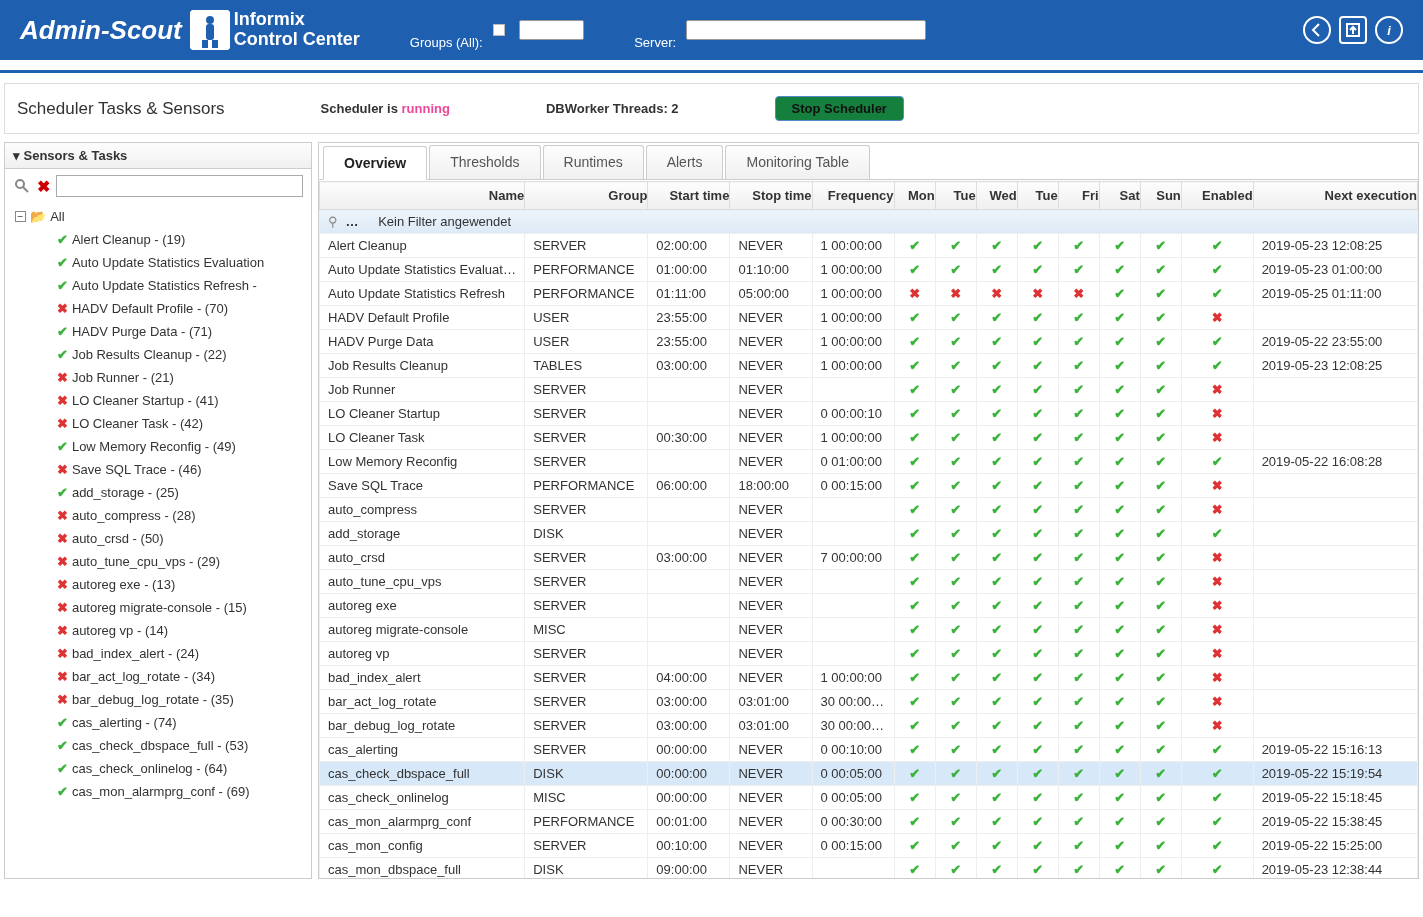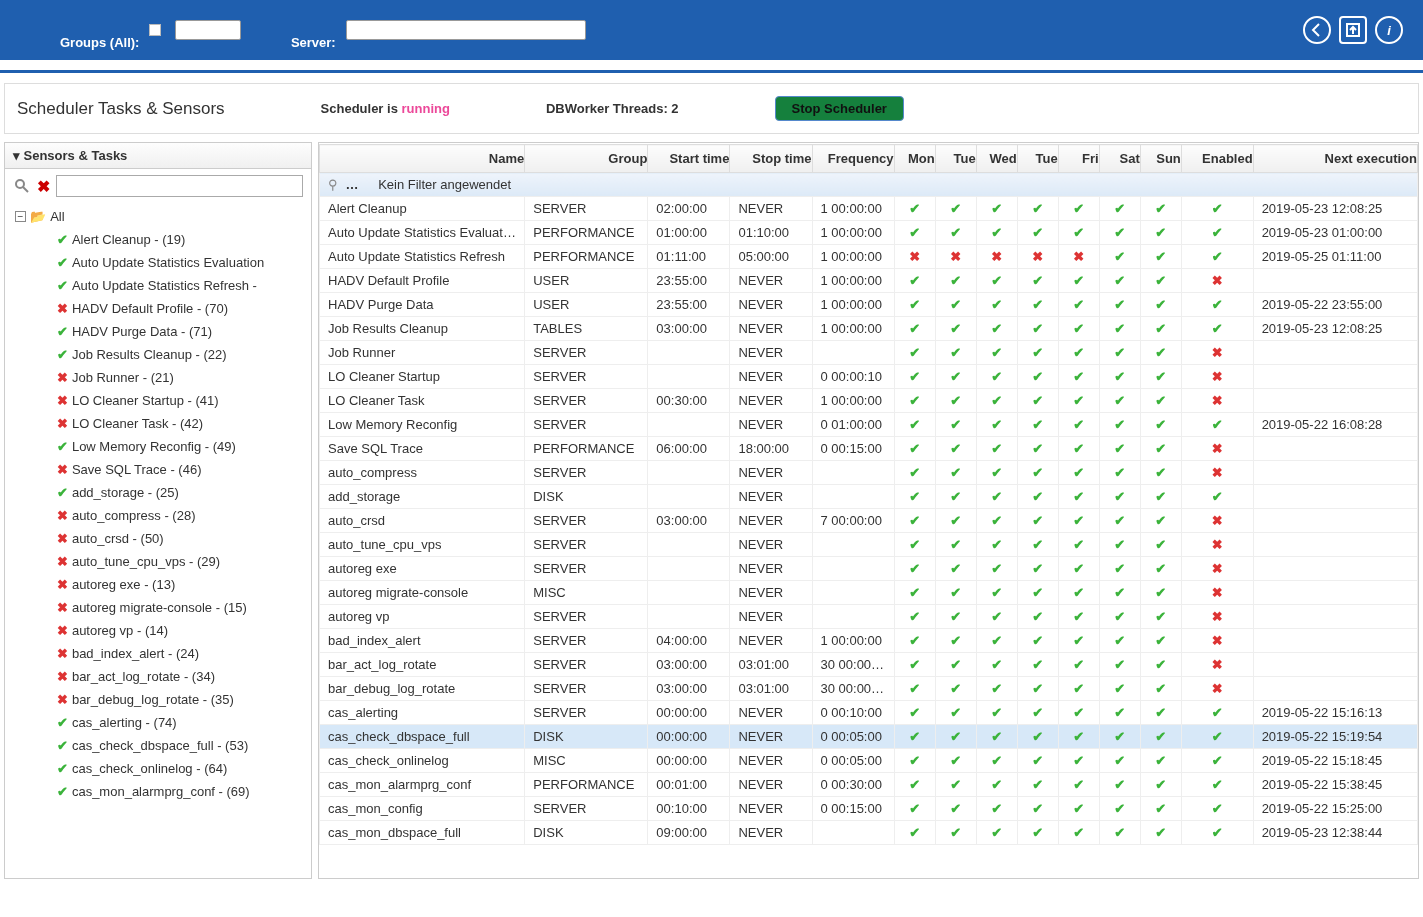--- a/index.html
+++ b/index.html
@@ -5,21 +5,21 @@
 * { box-sizing: border-box; margin: 0; padding: 0; font-family: Verdana, Arial, sans-serif; }
 body { background: #fff; font-size: 13px; color: #333; overflow: hidden; width: 1423px; height: 917px; }
 .header-bar {
   background: #1f5faf; color: #fff; height: 60px;
   display: flex; align-items: center; padding: 0 20px; gap: 10px;
 }
 .brand { font-size: 26px; font-weight: bold; display: flex; align-items: center; }
 .brand-name { font-style: italic; }
 .brand-icon { width: 40px; height: 40px; background: #fff; border-radius: 4px; margin: 0 8px; position: relative; overflow: hidden;}
 .brand-sub { font-size: 18px; font-weight: bold; line-height: 1.1; margin-left: -4px;}
-.header-label { font-weight: bold; margin-left: 40px; margin-top: 24px; }
+.header-label { font-weight: normal; margin-left: 40px; margin-top: 24px; }
 .header-select { background: #fff; border: 1px solid #999; padding: 2px 6px; font-size: 12px; border-radius: 2px; cursor: pointer;}
 .server-select { width: 240px; }
 .header-icons { margin-left: auto; display: flex; gap: 8px;}
 .header-icon { width: 28px; height: 28px; border: 2px solid #fff; border-radius: 50%; display: inline-flex; align-items: center; justify-content: center; cursor:pointer; }
 .thin-sep { height: 3px; background: #1f5faf; margin-top: 10px; }
 .page-header {
   border: 1px solid #ddd; margin: 10px 4px 8px 4px; padding: 12px 12px; display: flex; align-items: center; gap: 96px;
 }
 .page-title { font-size: 17px; font-weight: 500; }
 .status-text { font-size: 13px; font-weight: bold; }
@@ -58,20 +58,36 @@
 .day-off { color:#d33; font-weight:bold; }
 .filter-ico { display:inline-flex; gap:8px; align-items:center; }
 .filter-text { color:#333; }
 .checkbox-sm { width:12px; height:12px; border:1px solid #bbb; background:#fff; display:inline-block; vertical-align:middle; margin-right:4px; }
 svg { display:block; }
 </style>
 </head>
 <body>
 
 <div class="header-bar">
+  <div class="brand">
+    <span class="brand-name">Admin-Scout</span>
+    <span class="brand-icon">
+      <svg viewBox="0 0 40 40" width="40" height="40">
+          <rect width="40" height="40" fill="#fff"></rect>
+          <circle cx="20" cy="10" r="4" fill="#1f5faf"></circle>
+          <rect x="16" y="14" width="8" height="16" rx="3" fill="#1f5faf"></rect>
+          <rect x="12" y="30" width="6" height="8" fill="#1f5faf"></rect>
+          <rect x="22" y="30" width="6" height="8" fill="#1f5faf"></rect>
+        </svg>
+    </span>
+    <span class="brand-sub">
+      <div>Informix</div>
+      <div>Control Center</div>
+    </span>
+  </div>
   <span class="header-label">Groups (All):</span>
   <span class="checkbox-sm"></span>
   <span class="header-select"><span>Default</span> <span>⇅</span></span>
   <span class="header-label">Server:</span>
   <span class="header-select server-select"><span>informix:ol_scout_ssl@localhost</span> <span>⇅</span></span>
   <div class="header-icons">
     <span class="header-icon">
         <svg width="16" height="16" viewBox="0 0 16 16">
           <path d="M10 2 L4 8 L10 14" stroke="#fff" stroke-width="2" fill="none"></path>
         </svg>
@@ -220,20 +236,27 @@
           </div>
           <div class="tree-row tree-item">
             <span class="chk-g">✔</span>
             <span>cas_mon_alarmprg_conf - (69)</span>
           </div>
         </div>
     </div>
   </div>
 
   <div class="content">
+    <div class="tabs" id="tabs-container">
+        <div class="tab active">Overview</div>
+        <div class="tab">Thresholds</div>
+        <div class="tab">Runtimes</div>
+        <div class="tab">Alerts</div>
+        <div class="tab">Monitoring Table</div>
+      </div>
     <div class="tab-body">
       <table class="grid">
         <thead>
             <tr id="grid-head">
               <th class="col-name">Name</th>
               <th class="col-group">Group</th>
               <th class="col-start">Start time</th>
               <th class="col-stop">Stop time</th>
               <th class="col-freq">Frequency</th>
               <th class="col-day">Mon</th>

